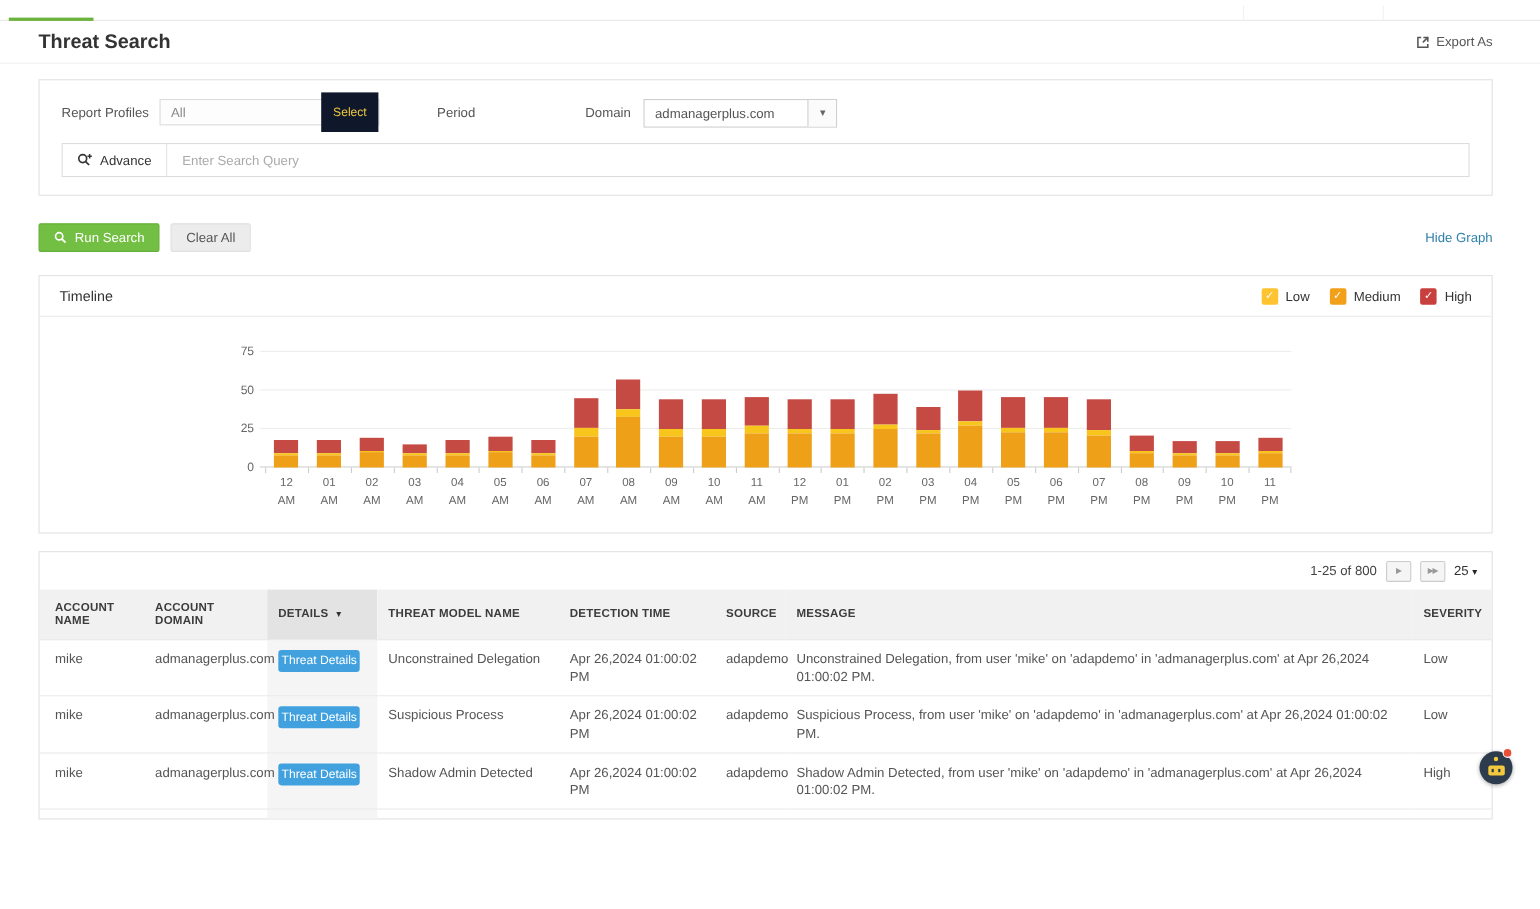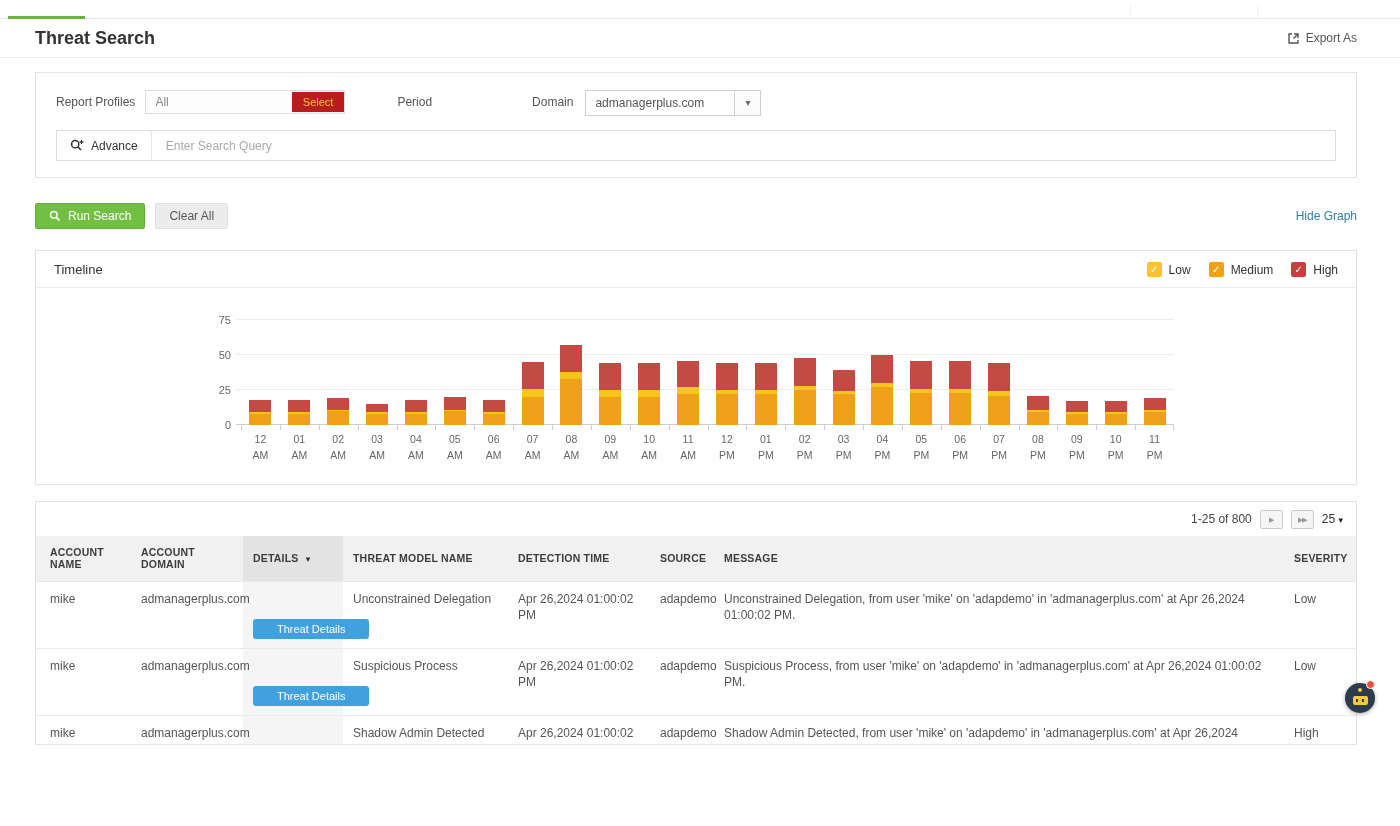--- a/index.html
+++ b/index.html
@@ -18,21 +18,21 @@
   .page-title { font-size:18px; font-weight:bold; color:#333; }
   .export { display:flex; gap:6px; align-items:center; font-size:12px; color:#555; cursor:pointer; }
   
   .panel { margin:0 43px 0 35px; border:1px solid #e2e2e2; background:#fff; }
   .filters-panel { margin-top:14px; }
   .filter-row1 { display:flex; align-items:flex-start; padding:17px 20px 4px 20px; }
   .flabel { font-size:12px; color:#555; line-height:24px; }
   .rp-field { width:200px; height:24px; border:1px solid #dcdcdc; background:#fdfdfd;
     display:flex; align-items:center; justify-content:space-between; margin-left:10px; }
   .rp-value { padding-left:9px; font-size:12px; color:#888; }
-  .select-btn { background:#b91c1c; color:#efc83f; font-size:11px; padding:0 11px; height:20px;
+  .select-btn { background:#0f172a; color:#efc83f; font-size:11px; padding:0 11px; height:36px;
     border:none; cursor:pointer; font-family:inherit; }
   .period-wrap { margin-left:12px; }
   .period-field { width:276px; height:24px; background:#f4f4f4; border:1px solid #e6e6e6;
     display:flex; align-items:center; gap:14px; padding-left:11px; font-size:12px; color:#777; cursor:pointer; }
   .period-sub { font-size:10px; color:#999; margin-top:4px; text-align:center; width:276px; }
   .domain-select { width:176px; height:26px; border:1px solid #cfcfcf; display:flex; margin-left:12px; cursor:pointer; }
   .domain-value { flex:1; padding:0 9px; line-height:24px; font-size:12px; color:#555;
     white-space:nowrap; overflow:hidden; }
   .domain-caret { width:26px; border-left:1px solid #cfcfcf; background:#fbfbfb; text-align:center;
     line-height:24px; color:#666; font-size:10px; }
@@ -81,21 +81,21 @@
   .page-size .caret { font-size:9px; color:#222; }
   table { width:100%; border-collapse:collapse; table-layout:fixed; }
   th { background:#f1f1f1; font-size:10.5px; color:#3c3c3c; text-align:left; padding:6px 10px;
     font-weight:bold; vertical-align:middle; height:46px; letter-spacing:0.2px; }
   th.details-col { background:#e3e3e3; cursor:pointer; }
   th .caret { font-size:9px; color:#333; margin-left:4px; }
   td { font-size:12px; color:#555; padding:9px 10px; vertical-align:top; border-top:1px solid #eaeaea; line-height:1.35; }
   td.details-cell { background:#f5f5f5; }
   th:first-child, td:first-child { padding-left:14px; }
   .td-btn { background:#41a1df; color:#fff; font-size:11px; border:none; border-radius:3px;
-    padding:4px 24px; cursor:pointer; font-family:inherit; white-space:nowrap;margin-top:28px; }
+    padding:4px 3px; cursor:pointer; font-family:inherit; white-space:nowrap; }
   
   .bot { position:absolute; left:1345px; top:683px; width:30px; height:30px; border-radius:50%;
     background:#2d3c4d; box-shadow:0 1px 4px rgba(0,0,0,0.35); cursor:pointer; }
   .bot .antenna { position:absolute; left:13px; top:5px; width:4px; height:4px; border-radius:50%; background:#f3c93d; }
   .bot .visor { position:absolute; left:8px; top:13px; width:15px; height:9px; border-radius:2px; background:#f3c93d; }
   .bot .eye { position:absolute; top:3px; width:2px; height:3px; background:#2d3c4d; }
   .bot .eye.l { left:3px; } .bot .eye.r { left:9px; }
   .bot .badge { position:absolute; left:21px; top:-3px; width:9px; height:9px; border-radius:50%;
     background:#e8503a; border:1px solid #fff; }
   .icon-svg { display:block; }

